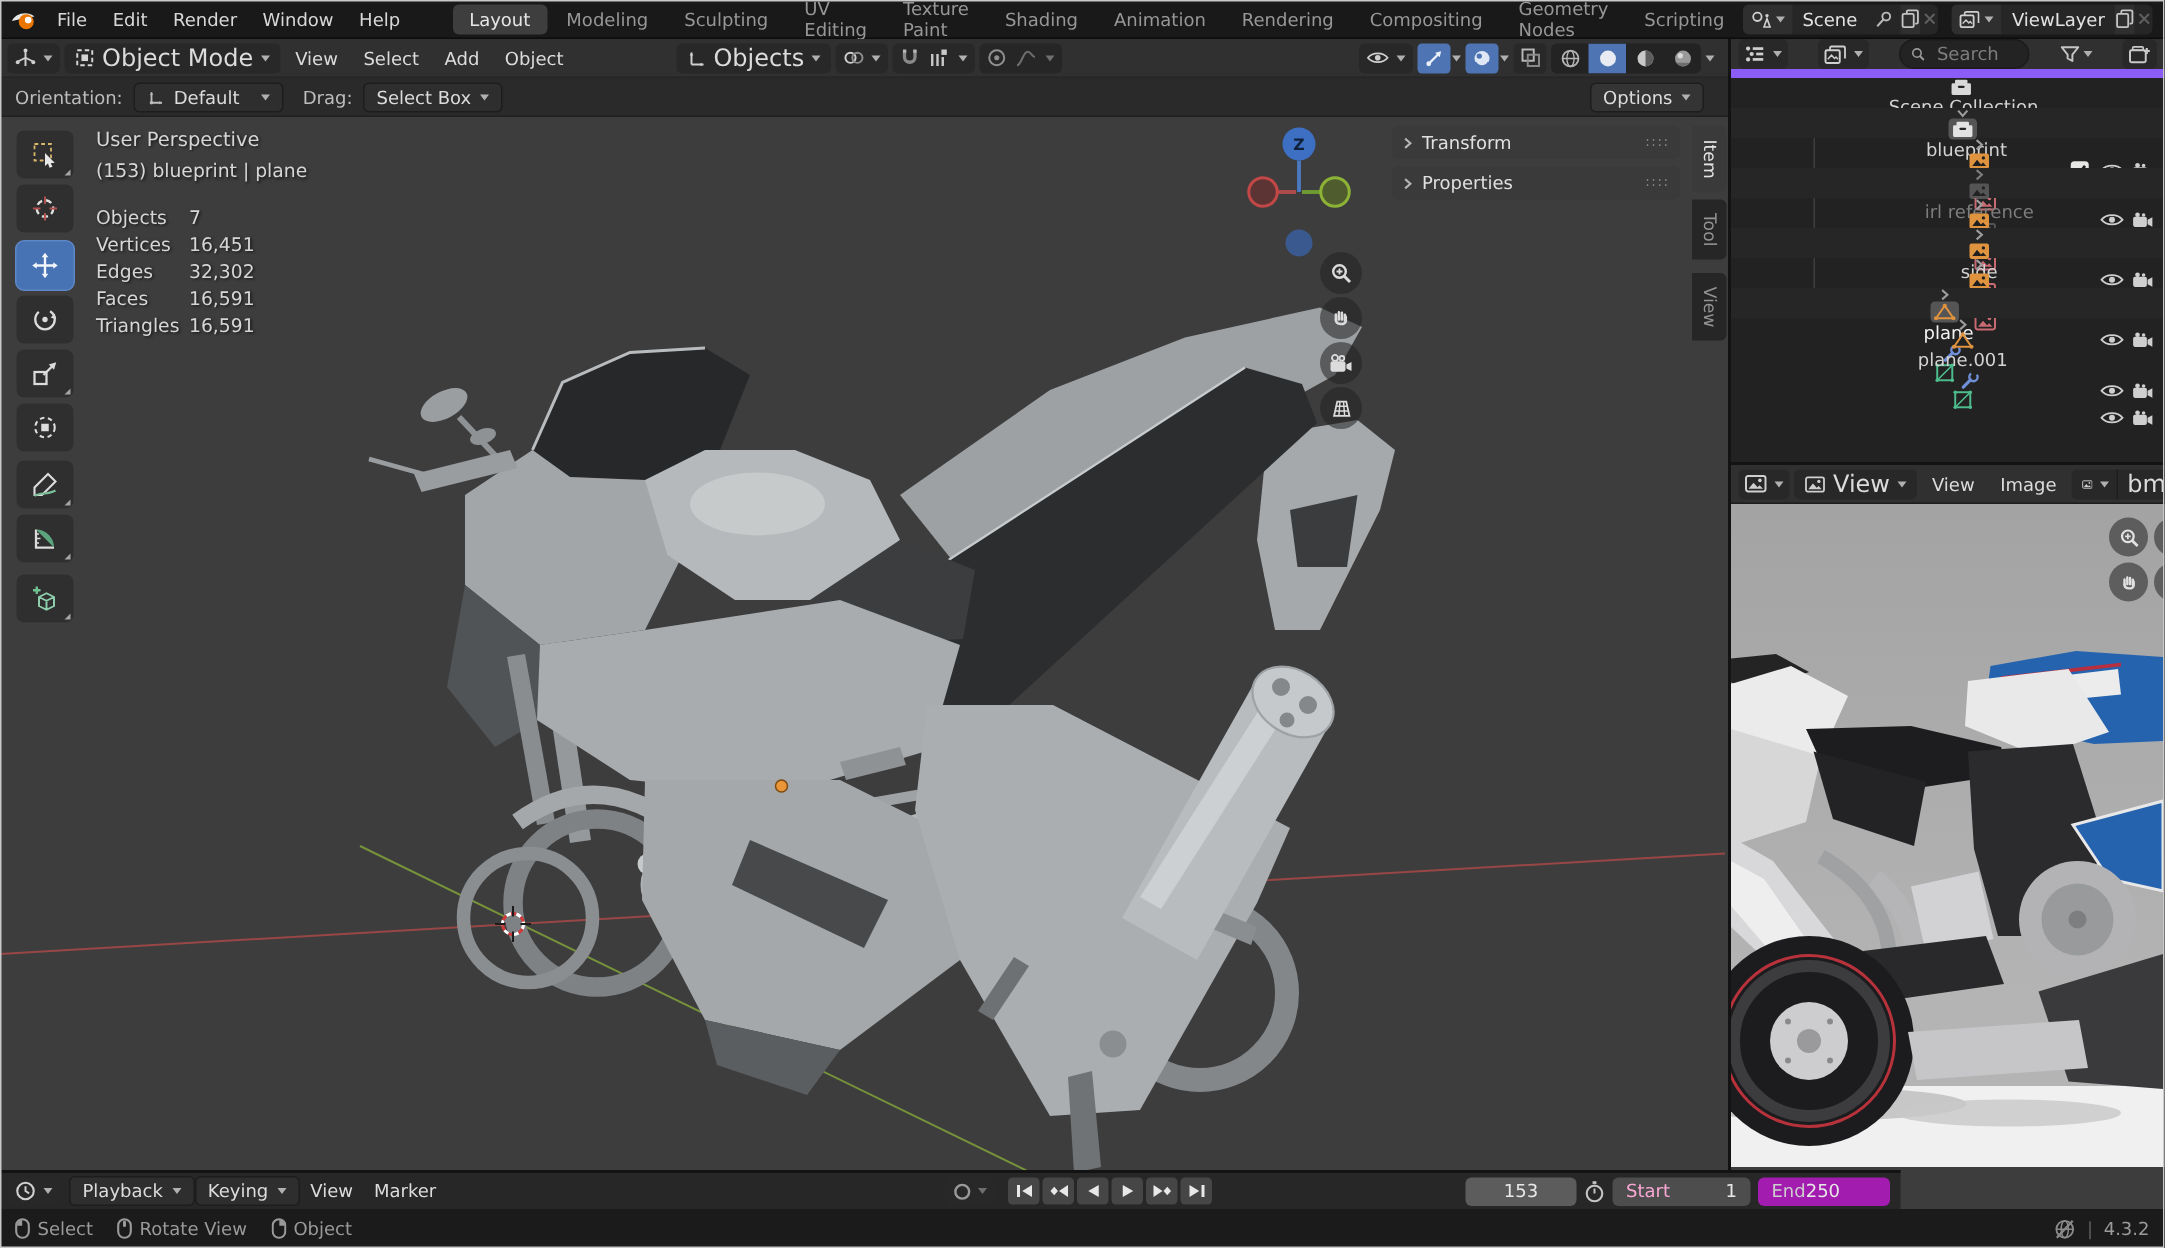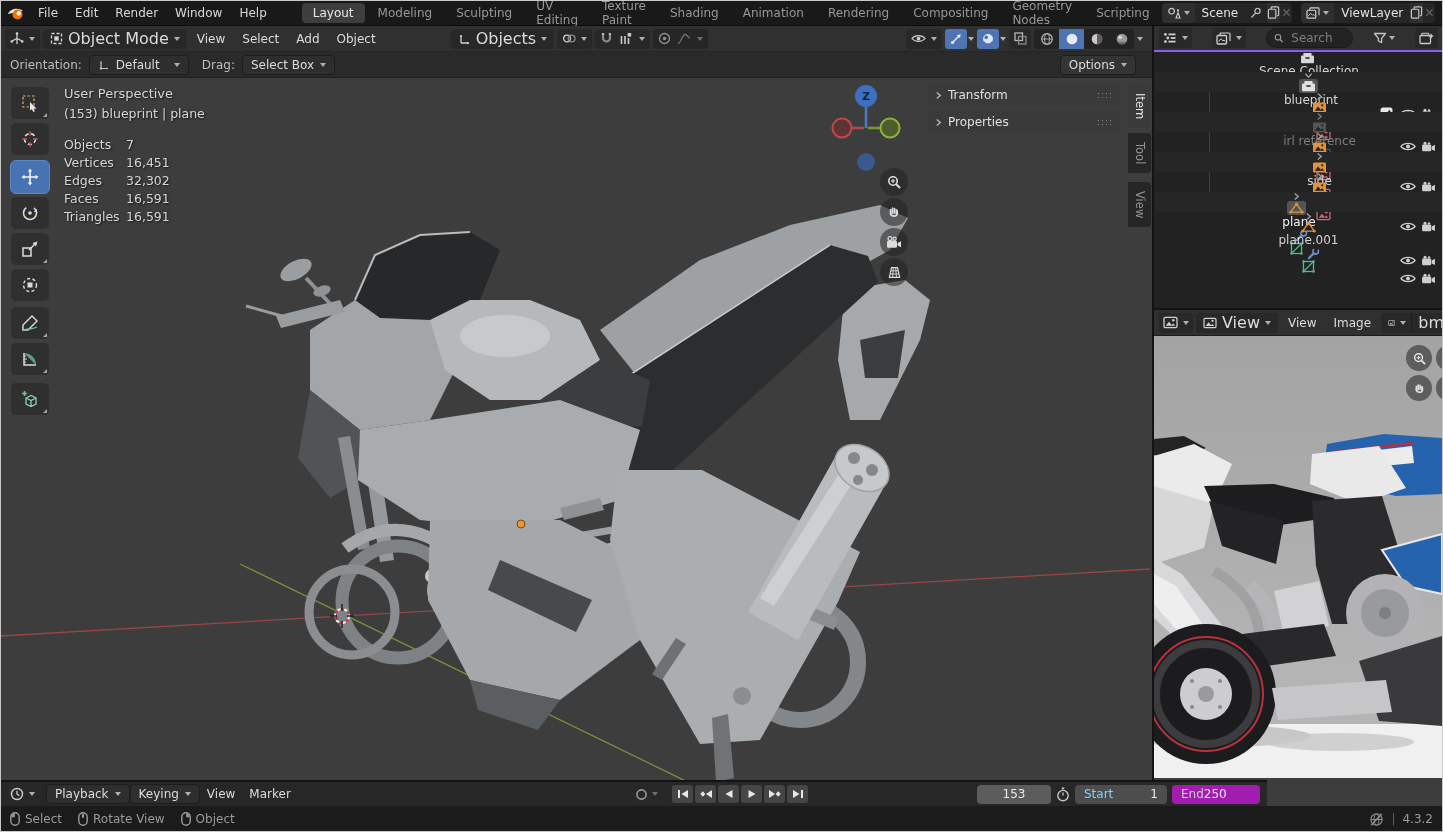--- a/index.html
+++ b/index.html
@@ -45,21 +45,21 @@
   #stats td:first-child{width:62px;}
   
   .navbtn{position:absolute;width:28px;height:28px;border-radius:50%;background:rgba(35,35,35,.55);display:flex;align-items:center;justify-content:center;z-index:5;}
   
   .npanelhdr{position:absolute;width:192px;height:22px;background:#3a3a3a;border-radius:4px;display:flex;align-items:center;padding:0 7px;gap:6px;color:#e0e0e0;font-size:12px;z-index:4;}
   .dragdots{margin-left:auto;color:#8a8a8a;font-size:9px;letter-spacing:1px;}
   .ntab{position:absolute;left:1128px;width:23px;writing-mode:vertical-rl;font-size:11.5px;padding:9px 4px;border-radius:0 4px 4px 0;z-index:4;text-align:center;}
   .ntab.on{background:#3a3a3a;color:#e4e4e4;}
   .ntab.off{background:#262626;color:#949494;}
   
-  #outlhdr{left:1154px;top:26px;width:289px;height:26px;background:#303030;display:flex;align-items:center;padding:0 5px;gap:20px;border-bottom:2px solid #8b5cf6;}
+  #outlhdr{left:1154px;top:26px;width:289px;height:26px;background:#303030;display:flex;align-items:center;padding:0 5px;gap:20px;border-bottom:6px solid #8b5cf6;}
   #outliner{left:1154px;top:52px;width:289px;height:256px;background:#222222;overflow:hidden;}
   .orow{height:20px;display:flex;align-items:center;font-size:12px;color:#d4d4d4;position:relative;padding-right:4px;flex-direction:column;}
   .orow:nth-child(odd){background:#262626;}
   .orow .rgt{margin-left:auto;display:flex;align-items:center;}
   .slot{width:21px;display:flex;align-items:center;justify-content:center;}
   .iconbox{background:#555555;border-radius:3px;padding:1px 2px;display:flex;align-items:center;}
   .dim,.dim *{color:#7d7d7d !important;}
   .searchfld{flex:1;background:#232323;border:1px solid #1b1b1b;border-radius:10px;height:20px;display:flex;align-items:center;padding:0 7px;gap:6px;}
   .searchfld input{background:transparent;border:none;outline:none;color:#cfcfcf;font-size:12px;width:100%;font-family:"DejaVu Sans",sans-serif;}
   .searchfld input::placeholder{color:#7e7e7e;}
@@ -1131,21 +1131,21 @@
   </div>
 
   <div class="flex" style="margin-left:auto;gap:5px;margin-right:2px">
     <div class="numfld" style="width:74px;background:#5c5c5c;justify-content:center">
       <span>153</span>
     </div>
     <svg width="14" height="15" color="#c5c5c5">
         <use href="#s-stopwatch"></use>
       </svg>
     <div class="numfld" style="width:92px;background:#4d4d4d;padding:0 9px;justify-content:space-between">
-      <span style="color:#7dd3fc">Start</span>
+      <span style="color:#f9a8d4">Start</span>
       <span>1</span>
     </div>
     <div class="numfld" style="width:88px;background:#a21caf;padding:0 9px;">
       <span style="color:#cdcdcd">End</span>
       <span>250</span>
     </div>
   </div>
 </div>
 
 <div id="statusbar" class="abs">

